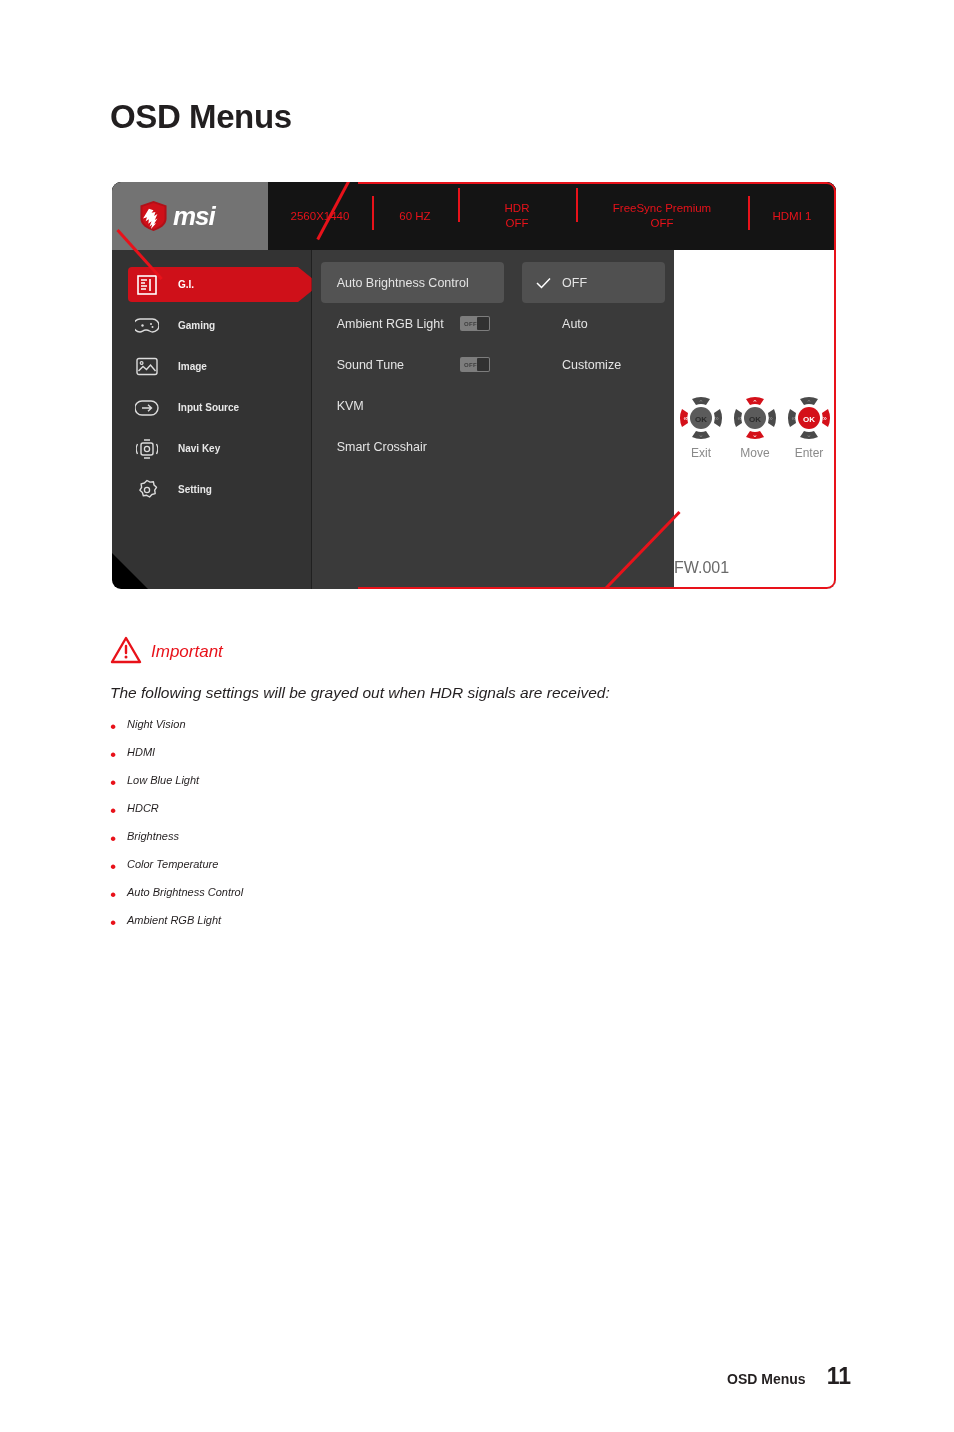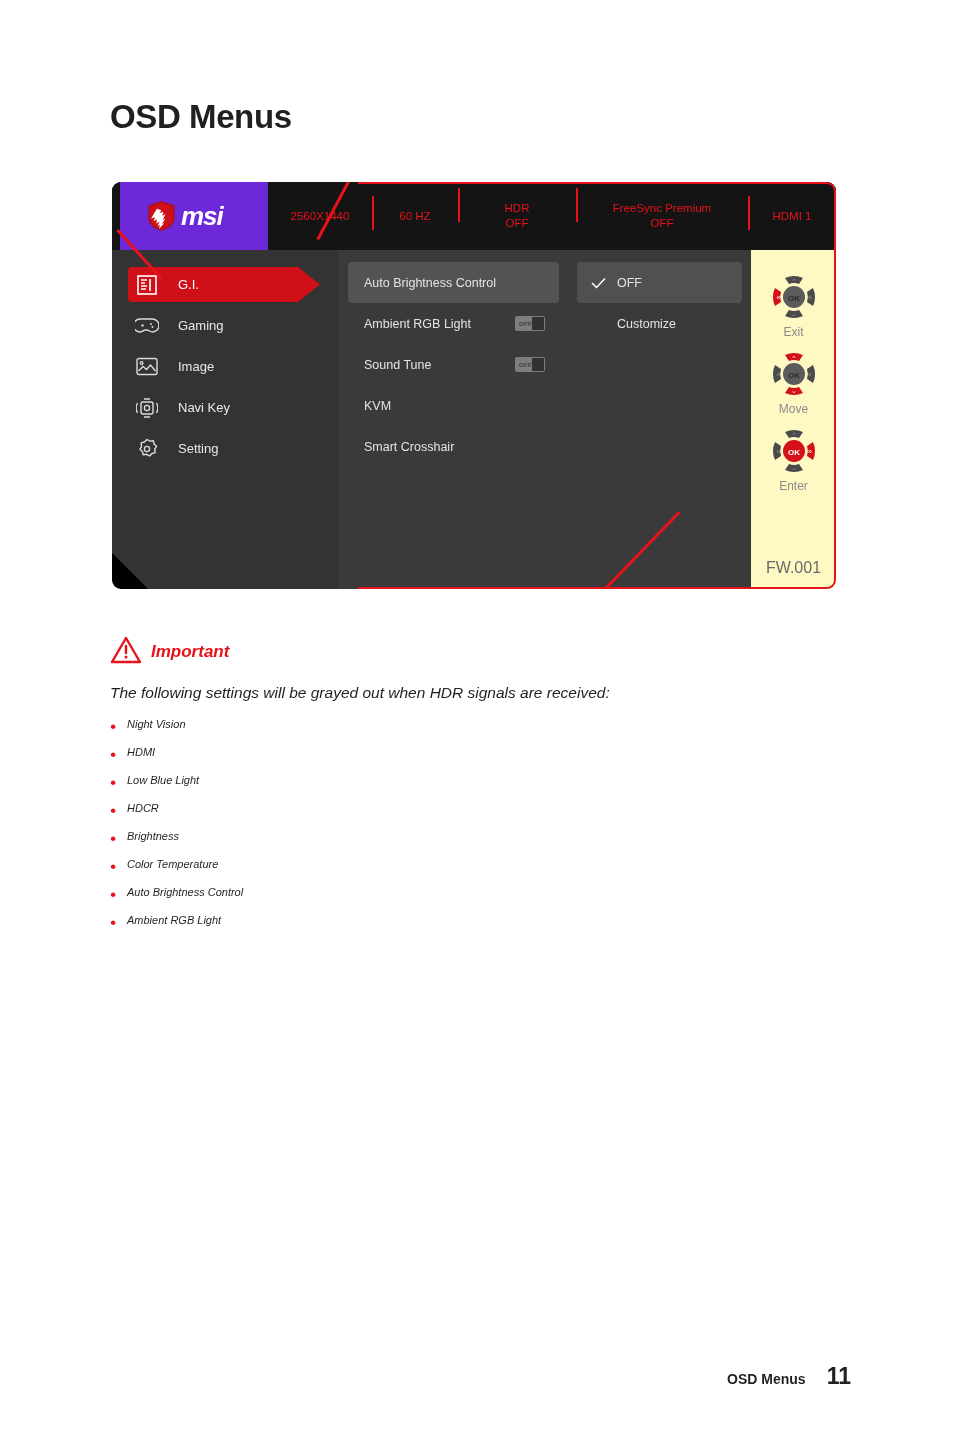--- a/index.html
+++ b/index.html
@@ -99,24 +99,23 @@
     align-items: center;
     z-index: 3;
   }
   .msi-logo {
     width: 160px;
     height: 68px;
     display: flex;
     align-items: center;
     padding-left: 28px;
     box-sizing: border-box;
-    background: #6d28d9;
+    background: #737373;
     position: relative;
     z-index: 4;
-    margin-left: 8px;
   }
   .msi-shield { width: 27px; height: 30px; margin-right: 6px; }
   .msi-word {
     font-size: 26px;
     font-weight: bold;
     font-style: italic;
     color: #ffffff;
     letter-spacing: -1px;
   }
   .topbar-items {
@@ -179,24 +178,25 @@
     height: 26px;
     margin-right: 18px;
     display: flex;
     align-items: center;
     justify-content: center;
     flex: none;
     position: relative;
     z-index: 2;
   }
   .side-item .si-label {
-    font-size: 13px;
+    font-size: 10px;
     color: #e8e8e8;
     position: relative;
     z-index: 2;
+    font-weight: bold;
   }
   .side-item.active .si-label { color: #ffffff; }
   .side-arrow {
     position: absolute;
     left: 16px;
     top: 3px;
     width: 192px;
     height: 35px;
     background: #cf1019;
     border-radius: 4px 0 0 4px;
@@ -276,23 +276,23 @@
     flex: none;
     display: flex;
     align-items: center;
     color: #ffffff;
   }
   .opt-check.empty { color: transparent; }
 
   
   .col-nav {
     flex: 1;
-    background: #fef9c3;
-    display: flex;
-    flex-direction: column;
+    background: #ffffff;
+    display: flex;
+    flex-direction: row;
     align-items: center;
     padding-top: 20px;
     box-sizing: border-box;
     position: relative;
   }
   .nav-widget {
     display: flex;
     flex-direction: column;
     align-items: center;
     margin-bottom: 8px;
@@ -317,21 +317,21 @@
     top: 636px;
     width: 700px;
   }
   .imp-head {
     display: flex;
     align-items: center;
     margin-bottom: 16px;
   }
   .imp-head .imp-title {
     font-size: 17px;
-    font-weight: bold;
+    font-weight: normal;
     font-style: italic;
     color: #e8121a;
     margin-left: 9px;
     text-align: center;
   }
   .imp-lead {
     font-size: 15.5px;
     font-style: italic;
     color: #231f20;
     margin-bottom: 16px;
@@ -443,20 +443,30 @@
         <span class="si-icon">
           <svg width="22" height="19" viewBox="0 0 22 19">
             <rect x="1" y="1.5" width="20" height="16" rx="2" fill="none" stroke="#dcdcdc" stroke-width="1.4"></rect>
             <circle cx="5.6" cy="6" r="1.4" fill="none" stroke="#dcdcdc" stroke-width="1.2"></circle>
             <path d="M2.5 14 l4.5-4.5 3.5 3 4-4.5 5 6" fill="none" stroke="#dcdcdc" stroke-width="1.4"></path>
           </svg>
         </span>
         <span class="si-label">Image</span>
       </div>
 
+      <div class="side-item">
+        <span class="si-icon">
+          <svg width="24" height="18" viewBox="0 0 24 18">
+            <path d="M16 2 h-9 a7 7 0 0 0 0 14 h9" fill="none" stroke="#dcdcdc" stroke-width="1.4"></path>
+            <path d="M16 2 a7 7 0 0 1 0 14" fill="none" stroke="#dcdcdc" stroke-width="1.4"></path>
+            <path d="M7 9 h9 M13 5.8 L16.5 9 L13 12.2" fill="none" stroke="#dcdcdc" stroke-width="1.4"></path>
+          </svg>
+        </span>
+        <span class="si-label">Input Source</span>
+      </div>
 
       <div class="side-item">
         <span class="si-icon">
           <svg width="22" height="22" viewBox="0 0 22 22">
             <rect x="5" y="5" width="12" height="12" rx="2" fill="none" stroke="#dcdcdc" stroke-width="1.4"></rect>
             <circle cx="11" cy="11" r="2.6" fill="none" stroke="#dcdcdc" stroke-width="1.3"></circle>
             <path d="M1.5 6 a7 9 0 0 0 0 10 M20.5 6 a7 9 0 0 1 0 10" fill="none" stroke="#dcdcdc" stroke-width="1.3"></path>
             <path d="M8 2 h6 M8 20 h6" stroke="#dcdcdc" stroke-width="1.3"></path>
           </svg>
         </span>
@@ -501,20 +511,24 @@
     </div>
 
     <div class="col-opt">
       <div class="opt-item selected">
         <span class="opt-check">
           <svg width="15" height="12" viewBox="0 0 15 12">
               <path d="M1 6 L5.5 10.5 L14 1.5" fill="none" stroke="#ffffff" stroke-width="1.5"></path>
             </svg>
         </span>
         <span>OFF</span>
+      </div>
+      <div class="opt-item">
+        <span class="opt-check empty"></span>
+        <span>Auto</span>
       </div>
       <div class="opt-item">
         <span class="opt-check empty"></span>
         <span>Customize</span>
       </div>
     </div>
 
     <div class="col-nav">
 
       <div class="nav-widget">

